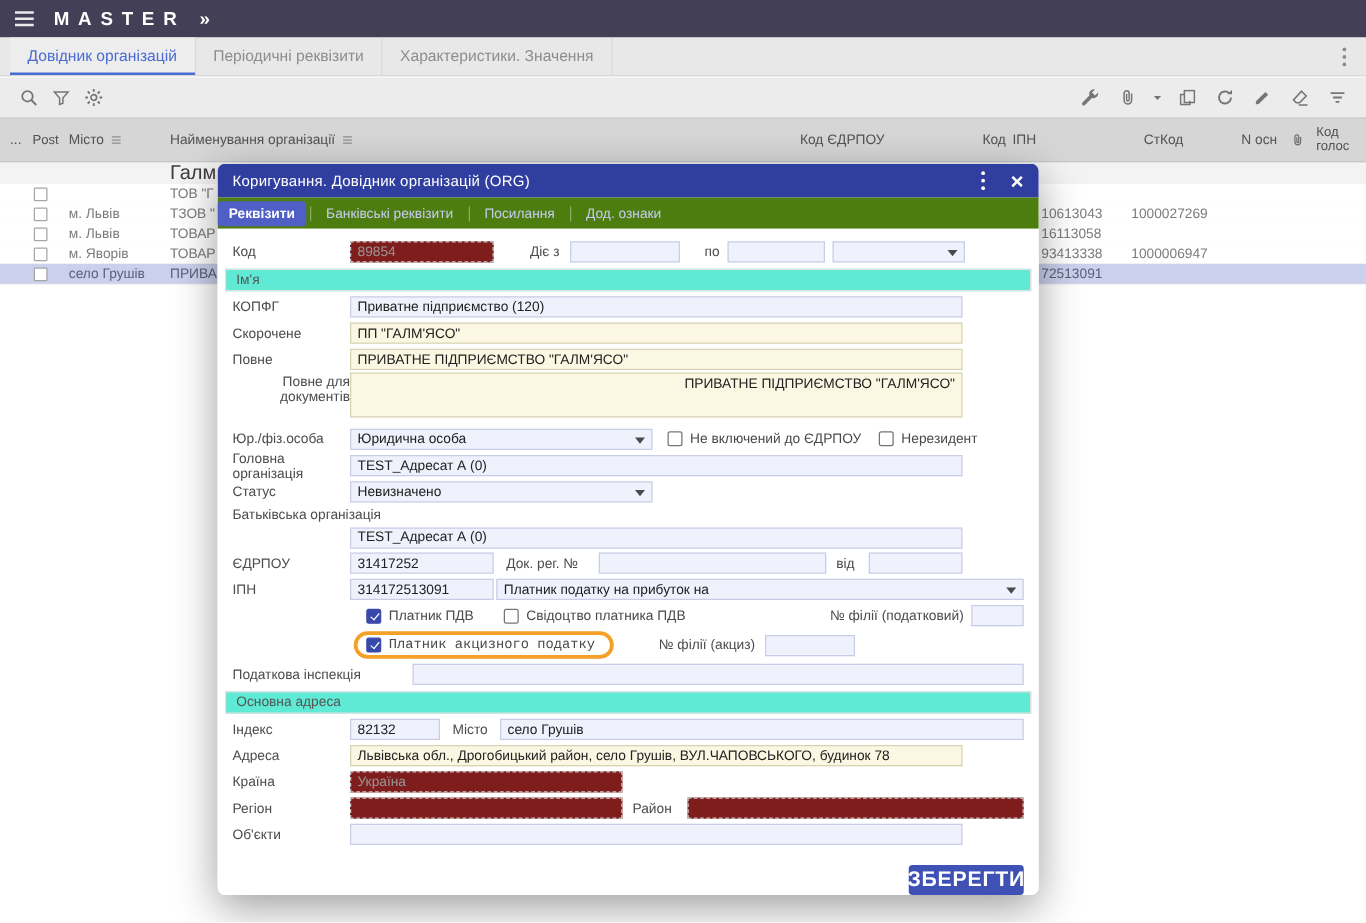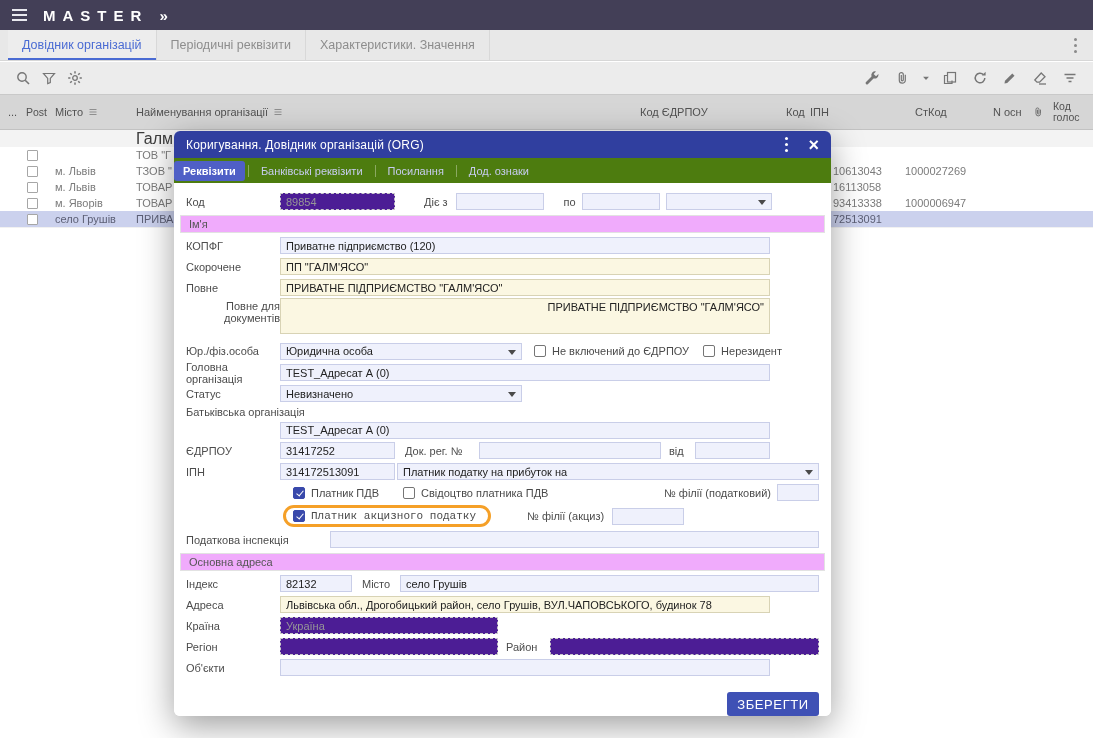--- a/index.html
+++ b/index.html
@@ -56,37 +56,37 @@
   .m-tab.active{background:#4f5fc6;color:#fff;border-radius:3px;font-weight:bold;}
   .m-sep{width:1px;height:12px;background:rgba(255,255,255,.35);margin:0 3px;}
   .m-body{position:relative;height:533px;padding:8px 12px 0;box-sizing:border-box;font-size:11px;color:#4a4a4a;background:#fff;overflow:hidden;}
 
   .fr{display:flex;align-items:center;height:21px;}
   .fr.tall{height:42px;align-items:flex-start;text-align:right;}
   .lbl{width:94px;flex:none;color:#4c4c4c;line-height:12px;}
   .inp{height:17px;border:1px solid #c9cee8;background:#eff1fc;padding:0 5px;color:#222;
        display:flex;align-items:center;box-sizing:border-box;overflow:hidden;white-space:nowrap;cursor:text;}
   .inp.yellow{background:#fbf7e2;border-color:#d8d3b5;}
-  .inp.disabled{border:1px dashed #c9c9c9;background:#4c1d95;color:#979797;cursor:default;}
+  .inp.disabled{border:1px dashed #c9c9c9;background:#7f1d1d;color:#979797;cursor:default;}
   .ta{height:36px;border:1px solid #d8d3b5;background:#fbf7e2;padding:2px 5px;box-sizing:border-box;color:#222;cursor:text;}
   .sel{position:relative;padding-right:18px;cursor:pointer;}
   .sel::after{content:"";position:absolute;right:5px;top:6px;border-left:4px solid transparent;
               border-right:4px solid transparent;border-top:5px solid #4a4a4a;}
-  .band{height:16px;background:#f0abfc;border:1px solid #e2e2e2;display:flex;align-items:center;
+  .band{height:16px;background:#5eead4;border:1px solid #e2e2e2;display:flex;align-items:center;
         padding:0 8px;margin:3px -6px 2px;color:#555;}
   .cbl{display:flex;align-items:center;color:#4a4a4a;white-space:nowrap;cursor:pointer;}
   .cb{width:12px;height:12px;border:1px solid #757575;border-radius:2px;background:#fff;flex:none;
       box-sizing:border-box;position:relative;margin-right:6px;}
   .cb.checked{background:#3949ab;border-color:#3949ab;}
   .cb.checked::after{content:"";position:absolute;left:3.5px;top:1px;width:3px;height:6px;
       border:solid #fff;border-width:0 1.7px 1.7px 0;transform:rotate(40deg);}
   .hl-ring{display:flex;align-items:center;border:3px solid #f5a028;border-radius:13px;
            padding:2px 12px 2px 7px;margin-left:3px;font-family:Liberation Mono, monospace;}
-  .save{margin:14px 0 0 auto;width:92px;height:24px;background:#3f51b5;color:#fff;font-size:13px;
-        font-weight:normal;letter-spacing:.6px;border-radius:3px;display:flex;align-items:center;
+  .save{margin:14px 0 0 auto;width:92px;height:24px;background:#3f51b5;color:#fff;font-size:17px;
+        font-weight:bold;letter-spacing:.6px;border-radius:3px;display:flex;align-items:center;
         justify-content:center;cursor:pointer;}
   svg{display:block;}
 </style>
 </head>
 <body>
 
 <div class="screen">
 
   <header class="topbar">
     <span class="burger">

